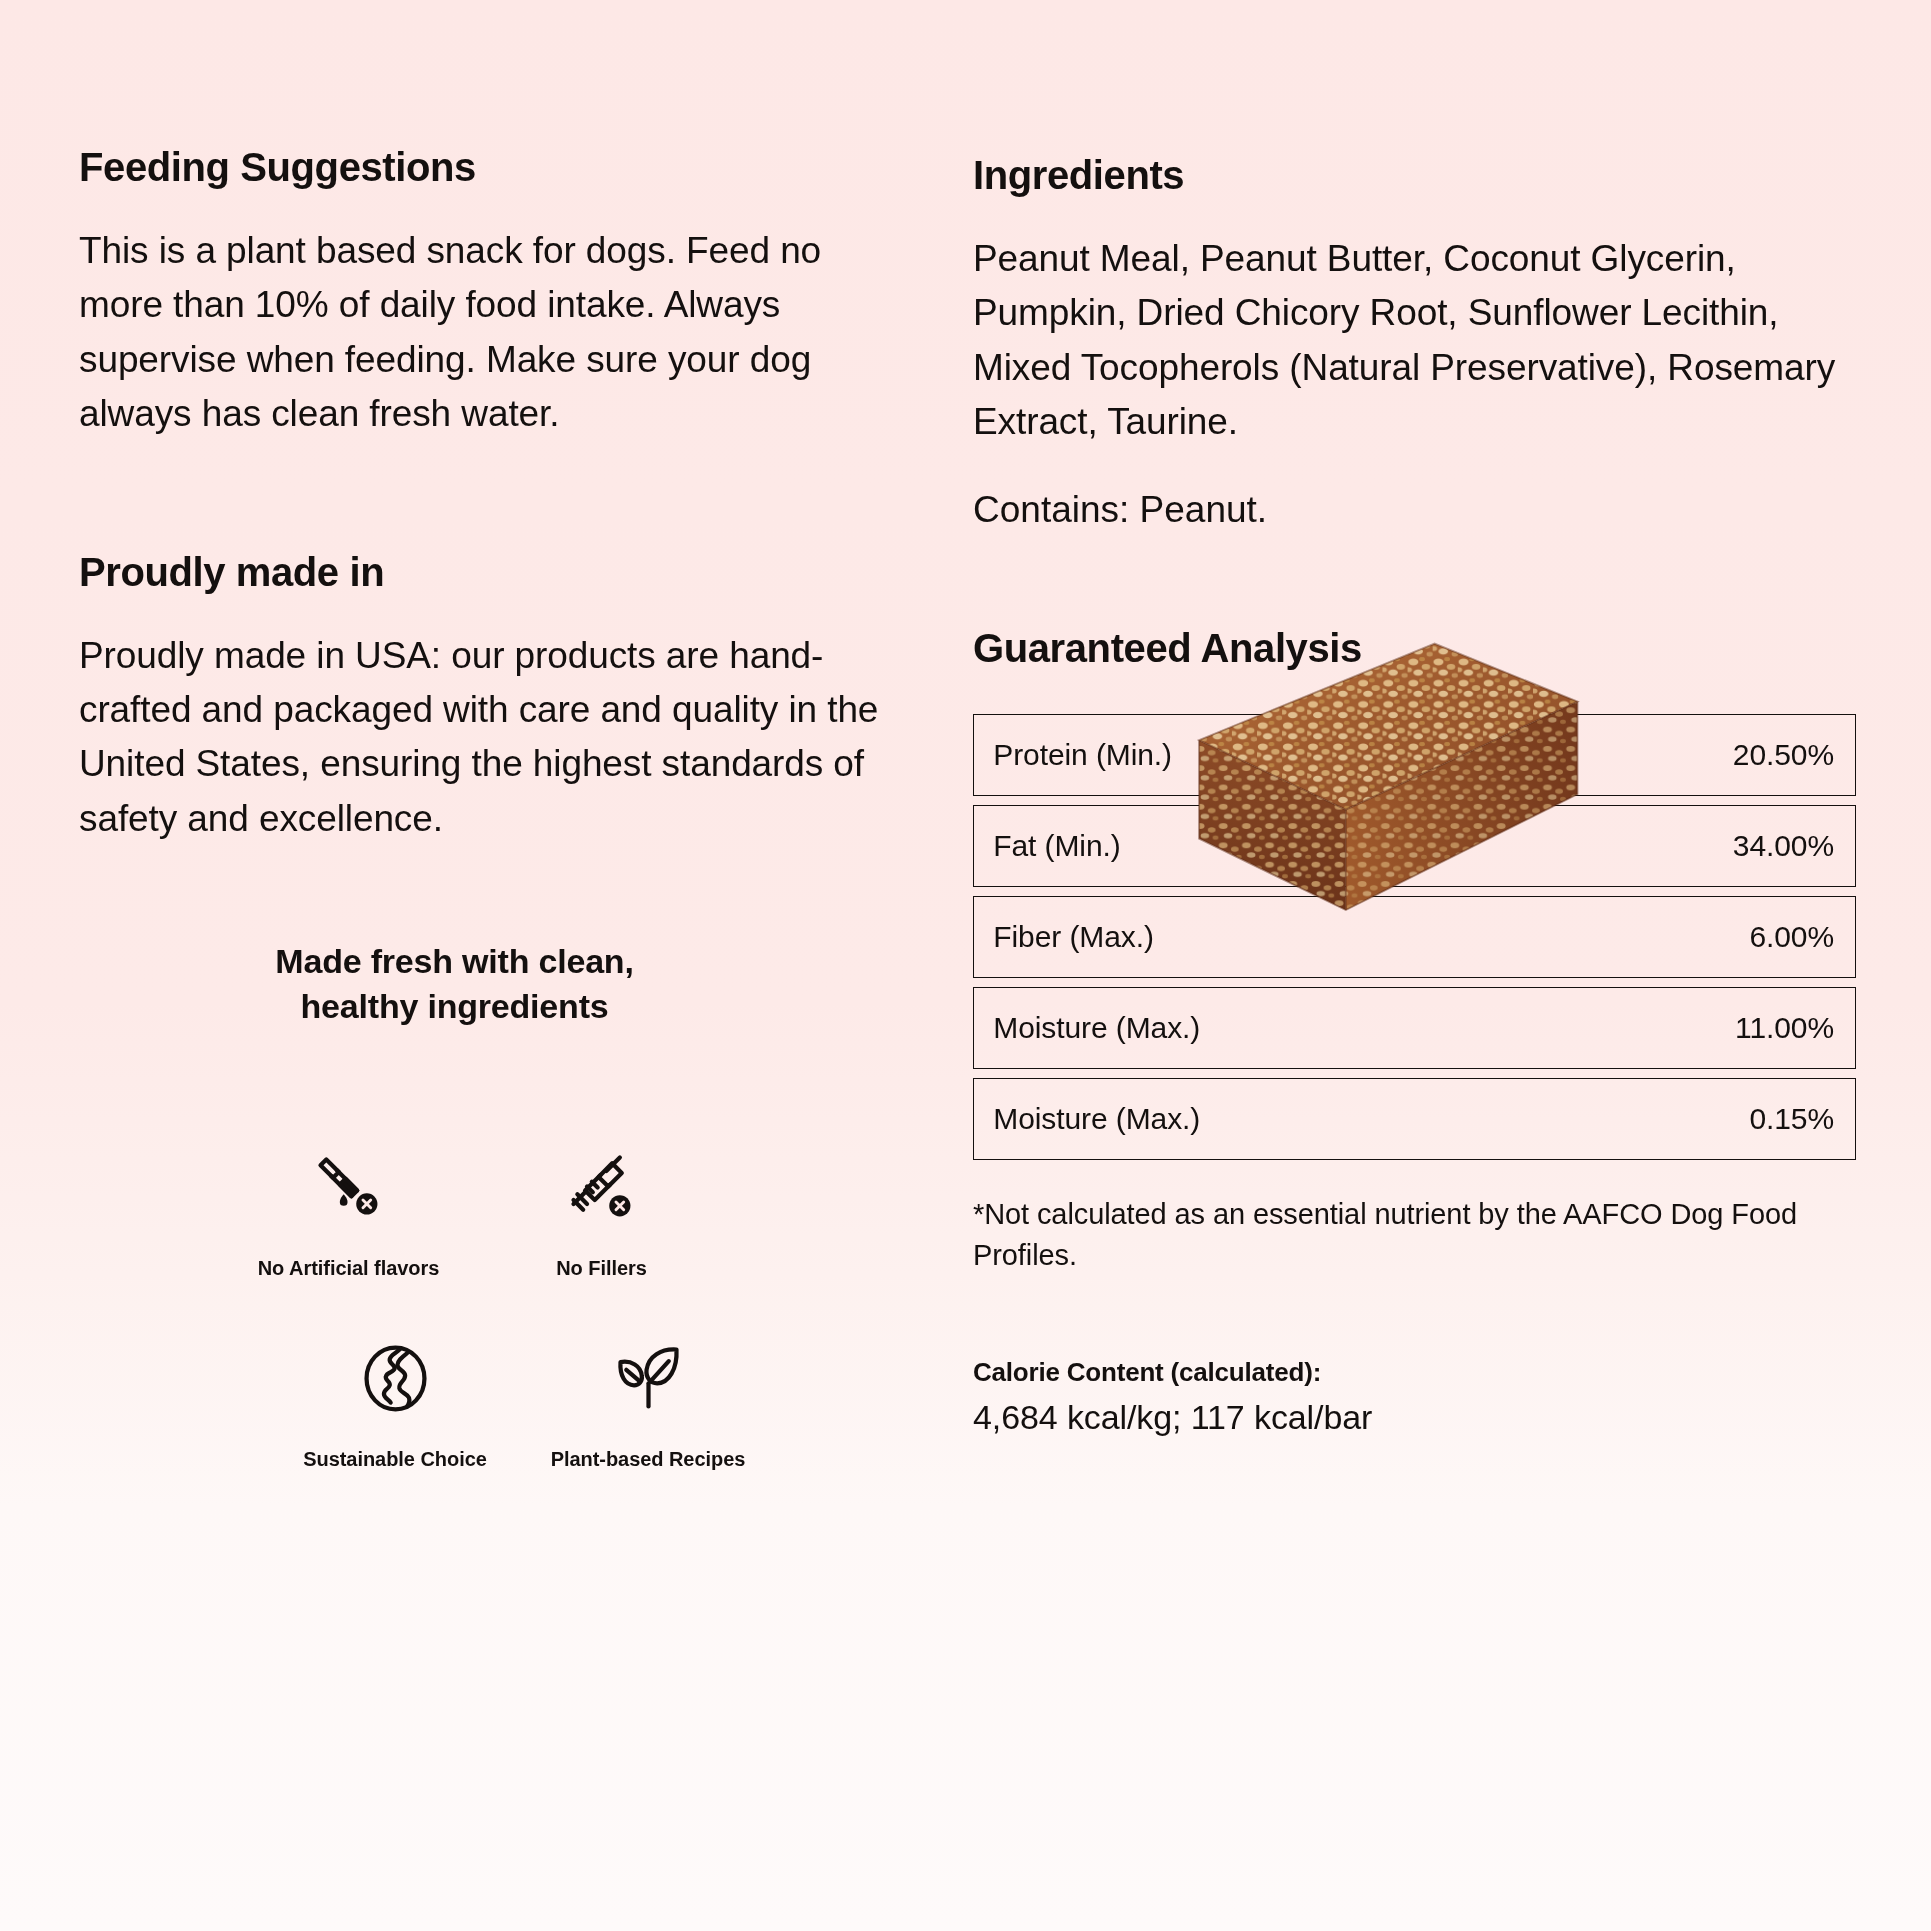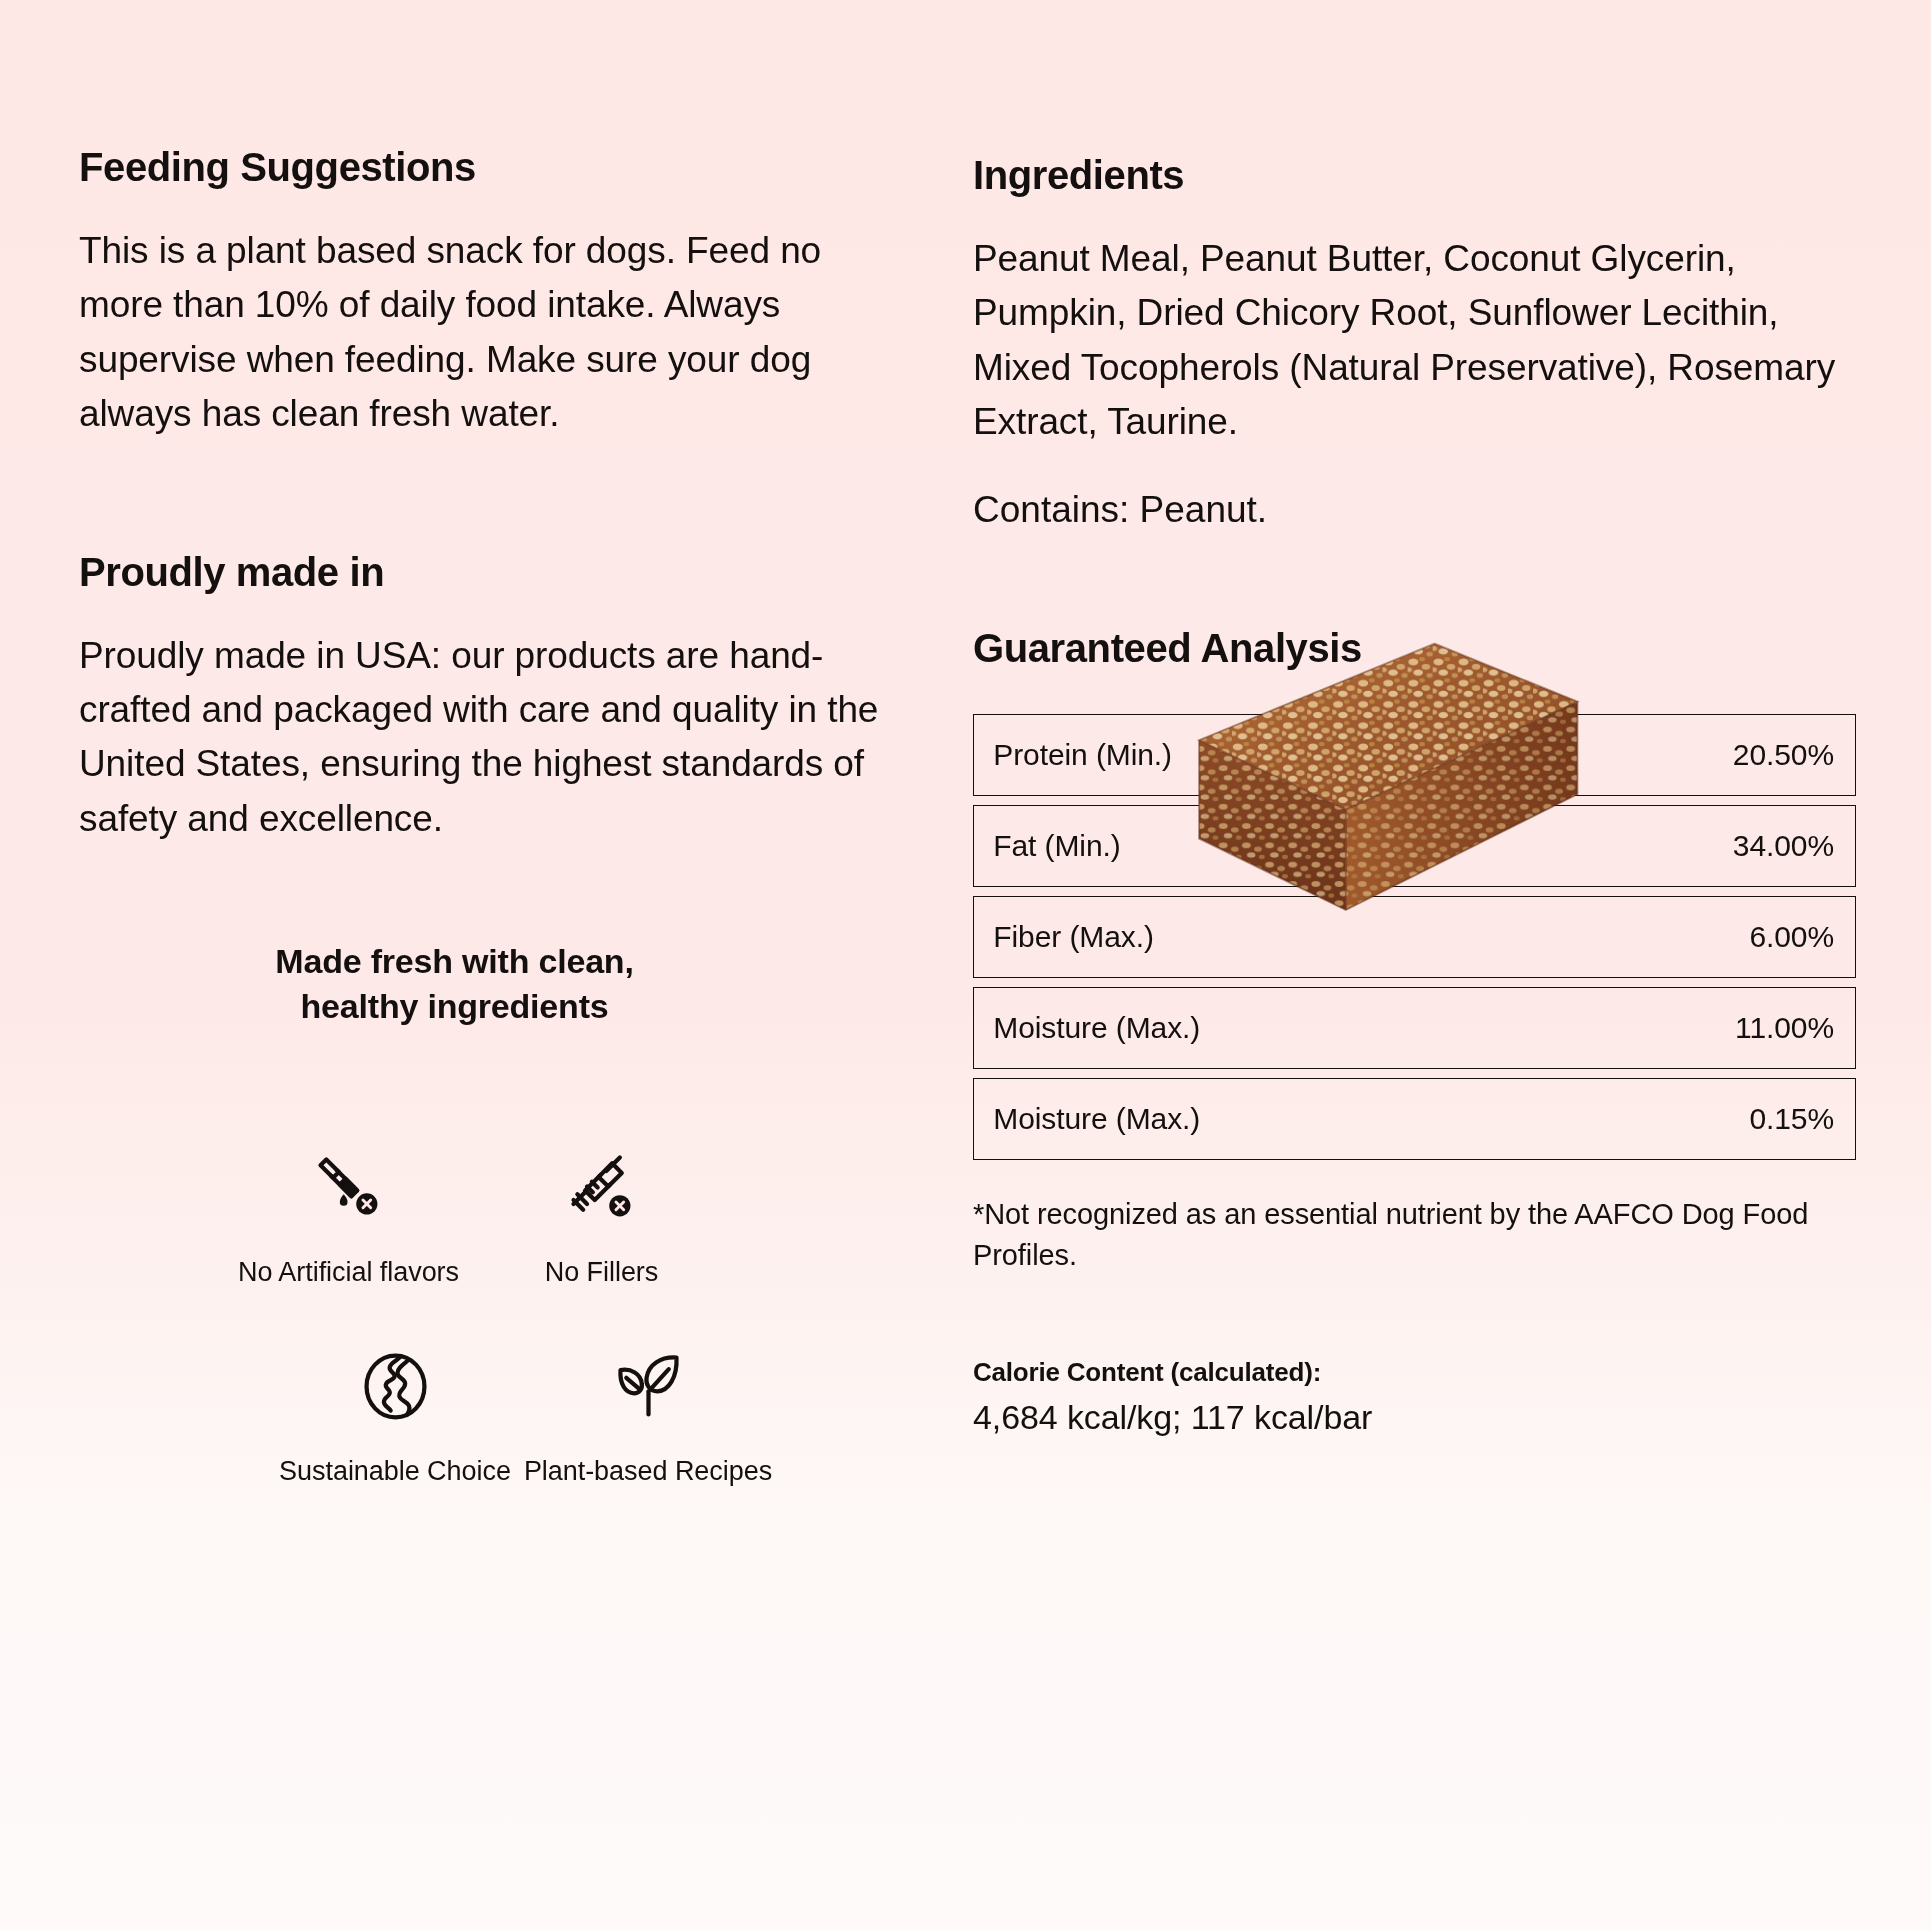--- a/index.html
+++ b/index.html
@@ -86,22 +86,22 @@
     justify-content:flex-end;
   }
   .badge-icon {
     height:89px;
     display:flex;
     align-items:center;
     justify-content:center;
     margin-bottom:25px;
   }
   .badge-label {
-    font-size:27px;
-    font-weight:400;
+    font-size:20px;
+    font-weight:700;
     letter-spacing:-0.05px;
     text-align:center;
     white-space:nowrap;
   }
 
   
   .block-ingredients { margin-bottom:33px;margin-top:8px; }
   .contains-line {
     font-size:37px;
     line-height:1.47;
@@ -283,21 +283,21 @@
             <td class="ga-key">Moisture (Max.)</td>
             <td class="ga-value">11.00%</td>
           </tr>
           <tr>
             <td class="ga-key">Moisture (Max.)</td>
             <td class="ga-value">0.15%</td>
           </tr>
         </tbody>
       </table>
 
-      <p class="footnote">*Not recognized as an essential nutrient by the AAFCO Dog Food Profiles.</p>
+      <p class="footnote">*Not calculated as an essential nutrient by the AAFCO Dog Food Profiles.</p>
     </section>
 
     <section class="calorie-block">
       <div class="calorie-title">Calorie Content (calculated):</div>
       <div class="calorie-value">4,684 kcal/kg; 117 kcal/bar</div>
     </section>
 
     <div class="product-photo">
       <svg viewBox="0 0 560 430" fill="none" xmlns="http://www.w3.org/2000/svg">
         <defs>

